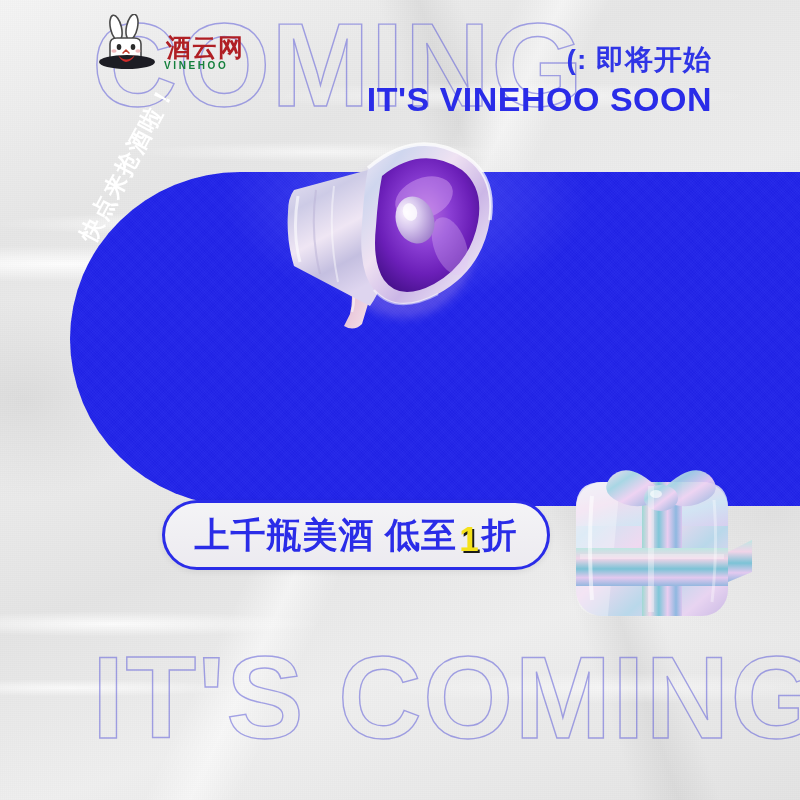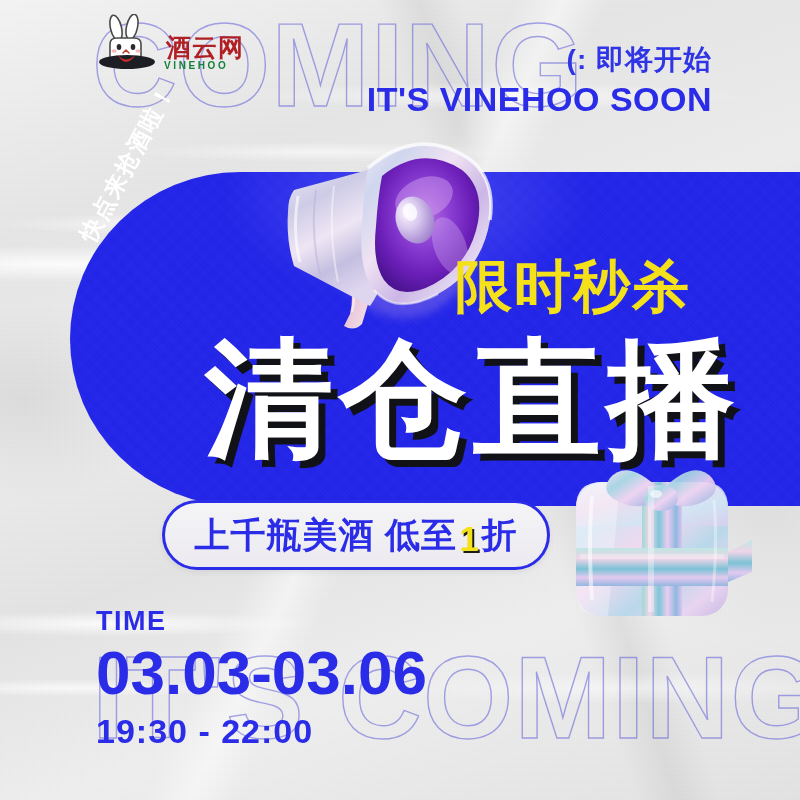--- a/index.html
+++ b/index.html
@@ -225,23 +225,21 @@
       <ellipse cx="178" cy="118" rx="16" ry="30" fill="#e6c8fa" opacity=".3" transform="rotate(-20 178 118)"></ellipse>
 
       <path d="M96 40 Q146 -2 196 30 Q224 50 218 92" stroke="#ffffff" stroke-width="3.5" fill="none" opacity=".75"></path>
       <path d="M102 162 Q124 188 166 166" stroke="#ffffff" stroke-width="2.5" fill="none" opacity=".5"></path>
 
       <ellipse cx="143" cy="92" rx="19" ry="24" fill="url(#knobGrad)" transform="rotate(-18 143 92)"></ellipse>
       <ellipse cx="138" cy="84" rx="7" ry="9" fill="#ffffff" opacity=".75" transform="rotate(-18 138 84)"></ellipse>
     </svg>
   </div>
 
-  <div id="sub-headline">限时秒杀</div>
-
-  <div id="headline">清仓直播</div>
+
 
   <div id="giftbox">
     <svg viewBox="0 0 192 182" width="192" height="182">
       <defs>
         <linearGradient id="boxFace" x1="0" y1="0" x2="1" y2="1">
           <stop offset="0%" stop-color="#f6dcec"></stop>
           <stop offset="22%" stop-color="#cfe3f2"></stop>
           <stop offset="44%" stop-color="#efd9f0"></stop>
           <stop offset="66%" stop-color="#b9d8ea"></stop>
           <stop offset="85%" stop-color="#e8d4f1"></stop>
@@ -335,19 +333,14 @@
       <span class="logo-cn">酒云网</span>
       <span class="logo-en">VINEHOO</span>
     </div>
   </div>
 
   <div id="top-right">
     <div id="coming-cn">(: 即将开始</div>
     <div id="coming-en">IT'S VINEHOO SOON</div>
   </div>
 
-  <div id="time-block">
-    <div id="time-label">TIME</div>
-    <div id="time-range">03.03-03.06</div>
-    <div id="time-hours">19:30 - 22:00</div>
-  </div>
 
 </div>
 
 </body></html>

